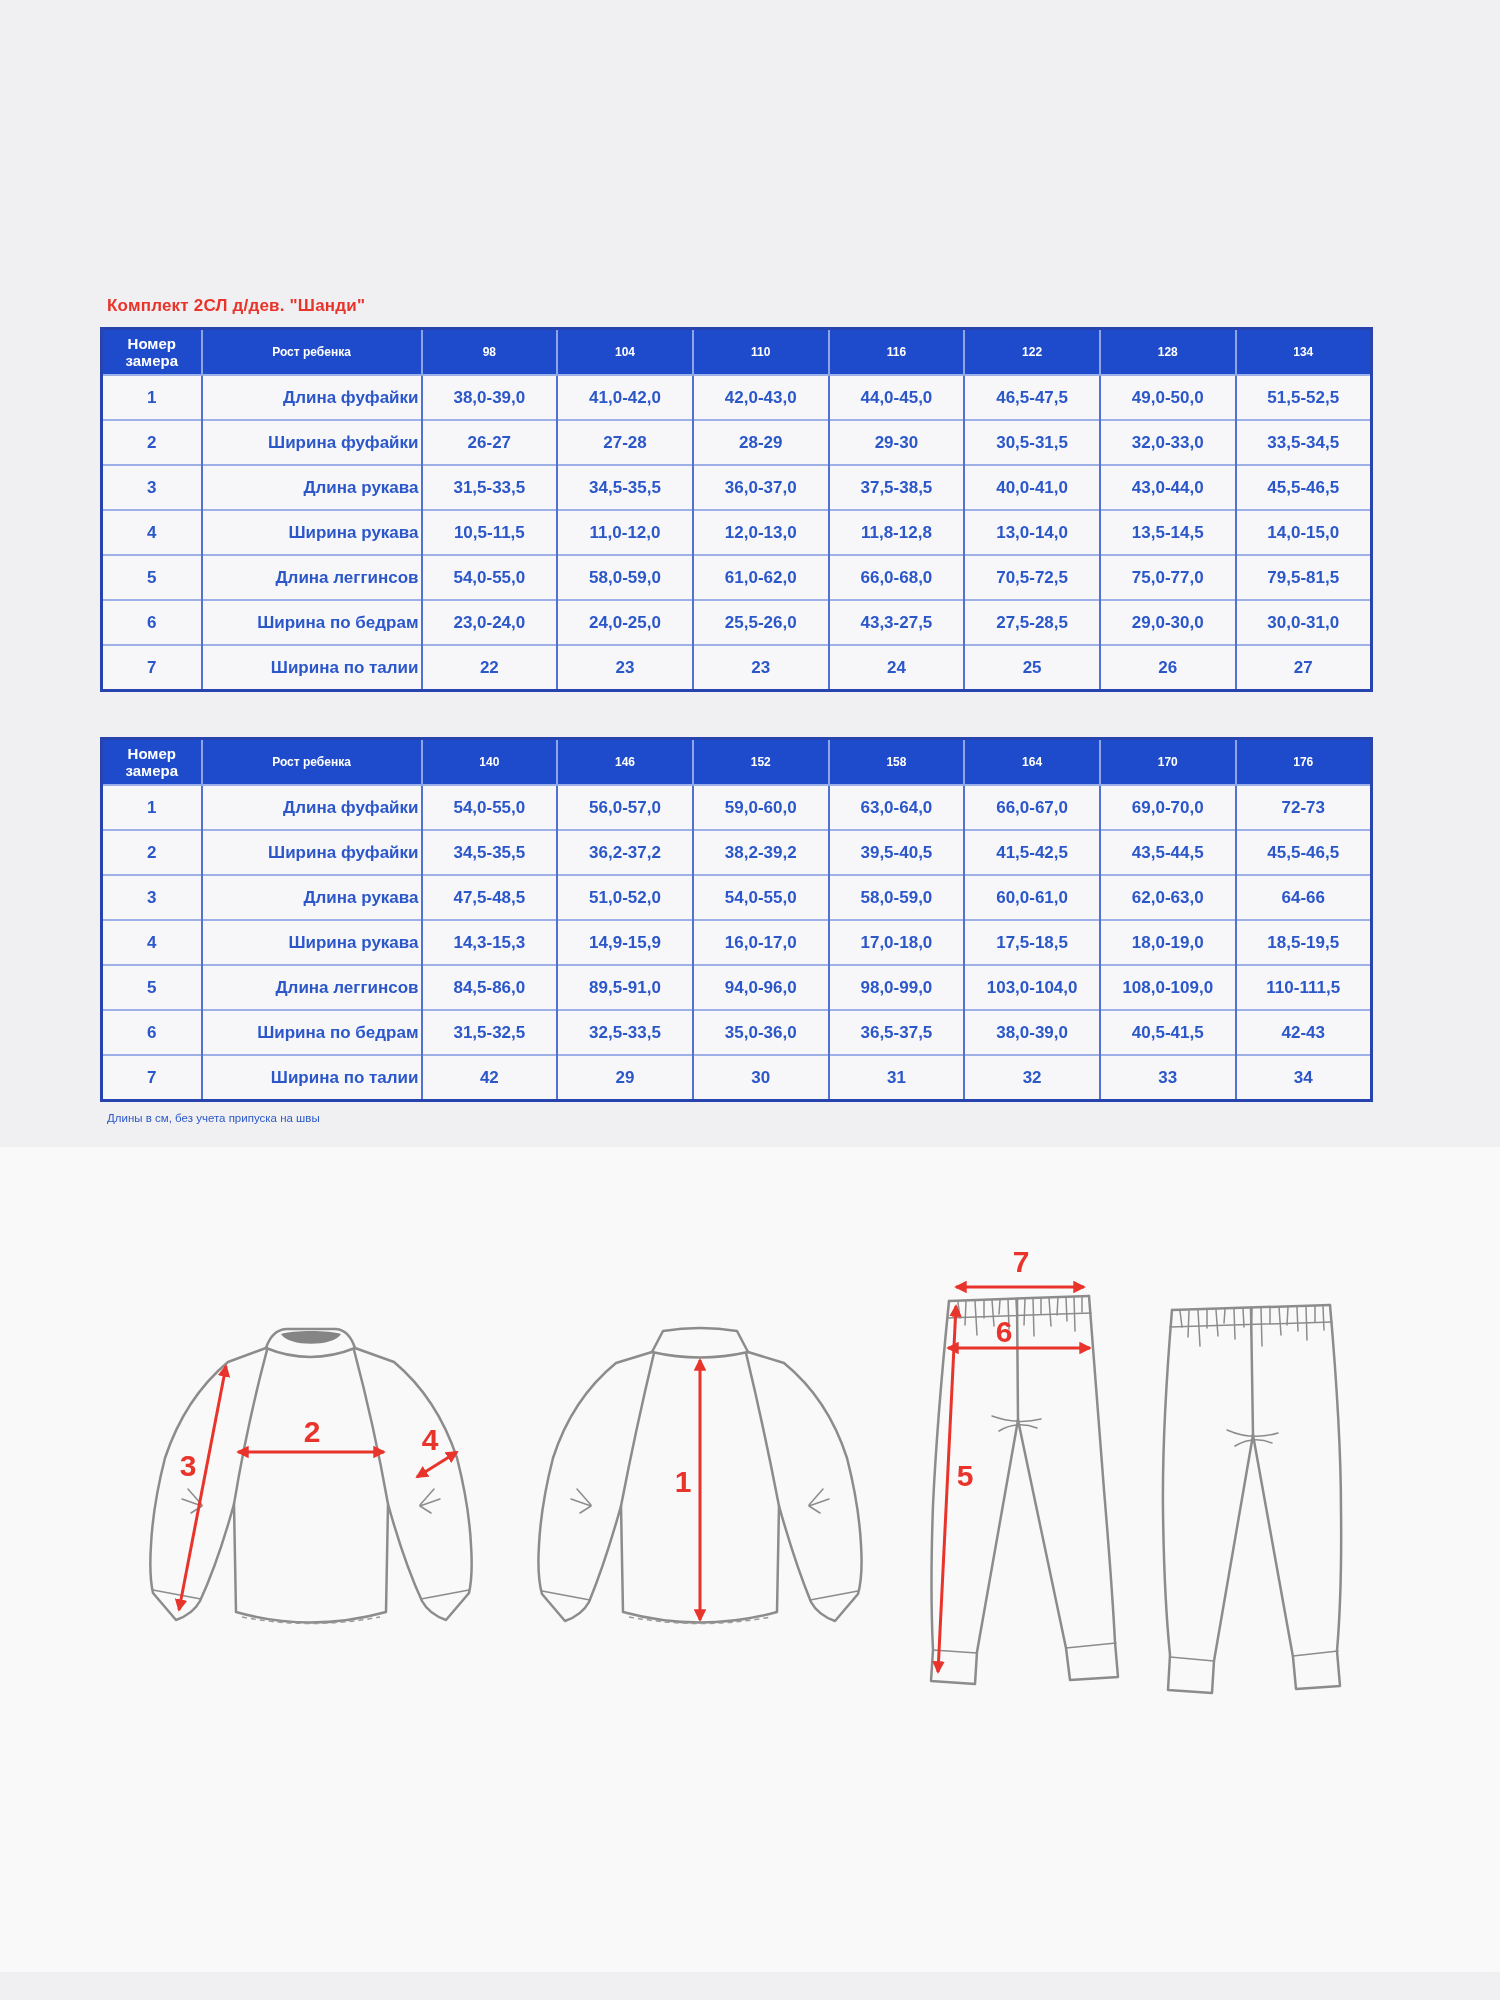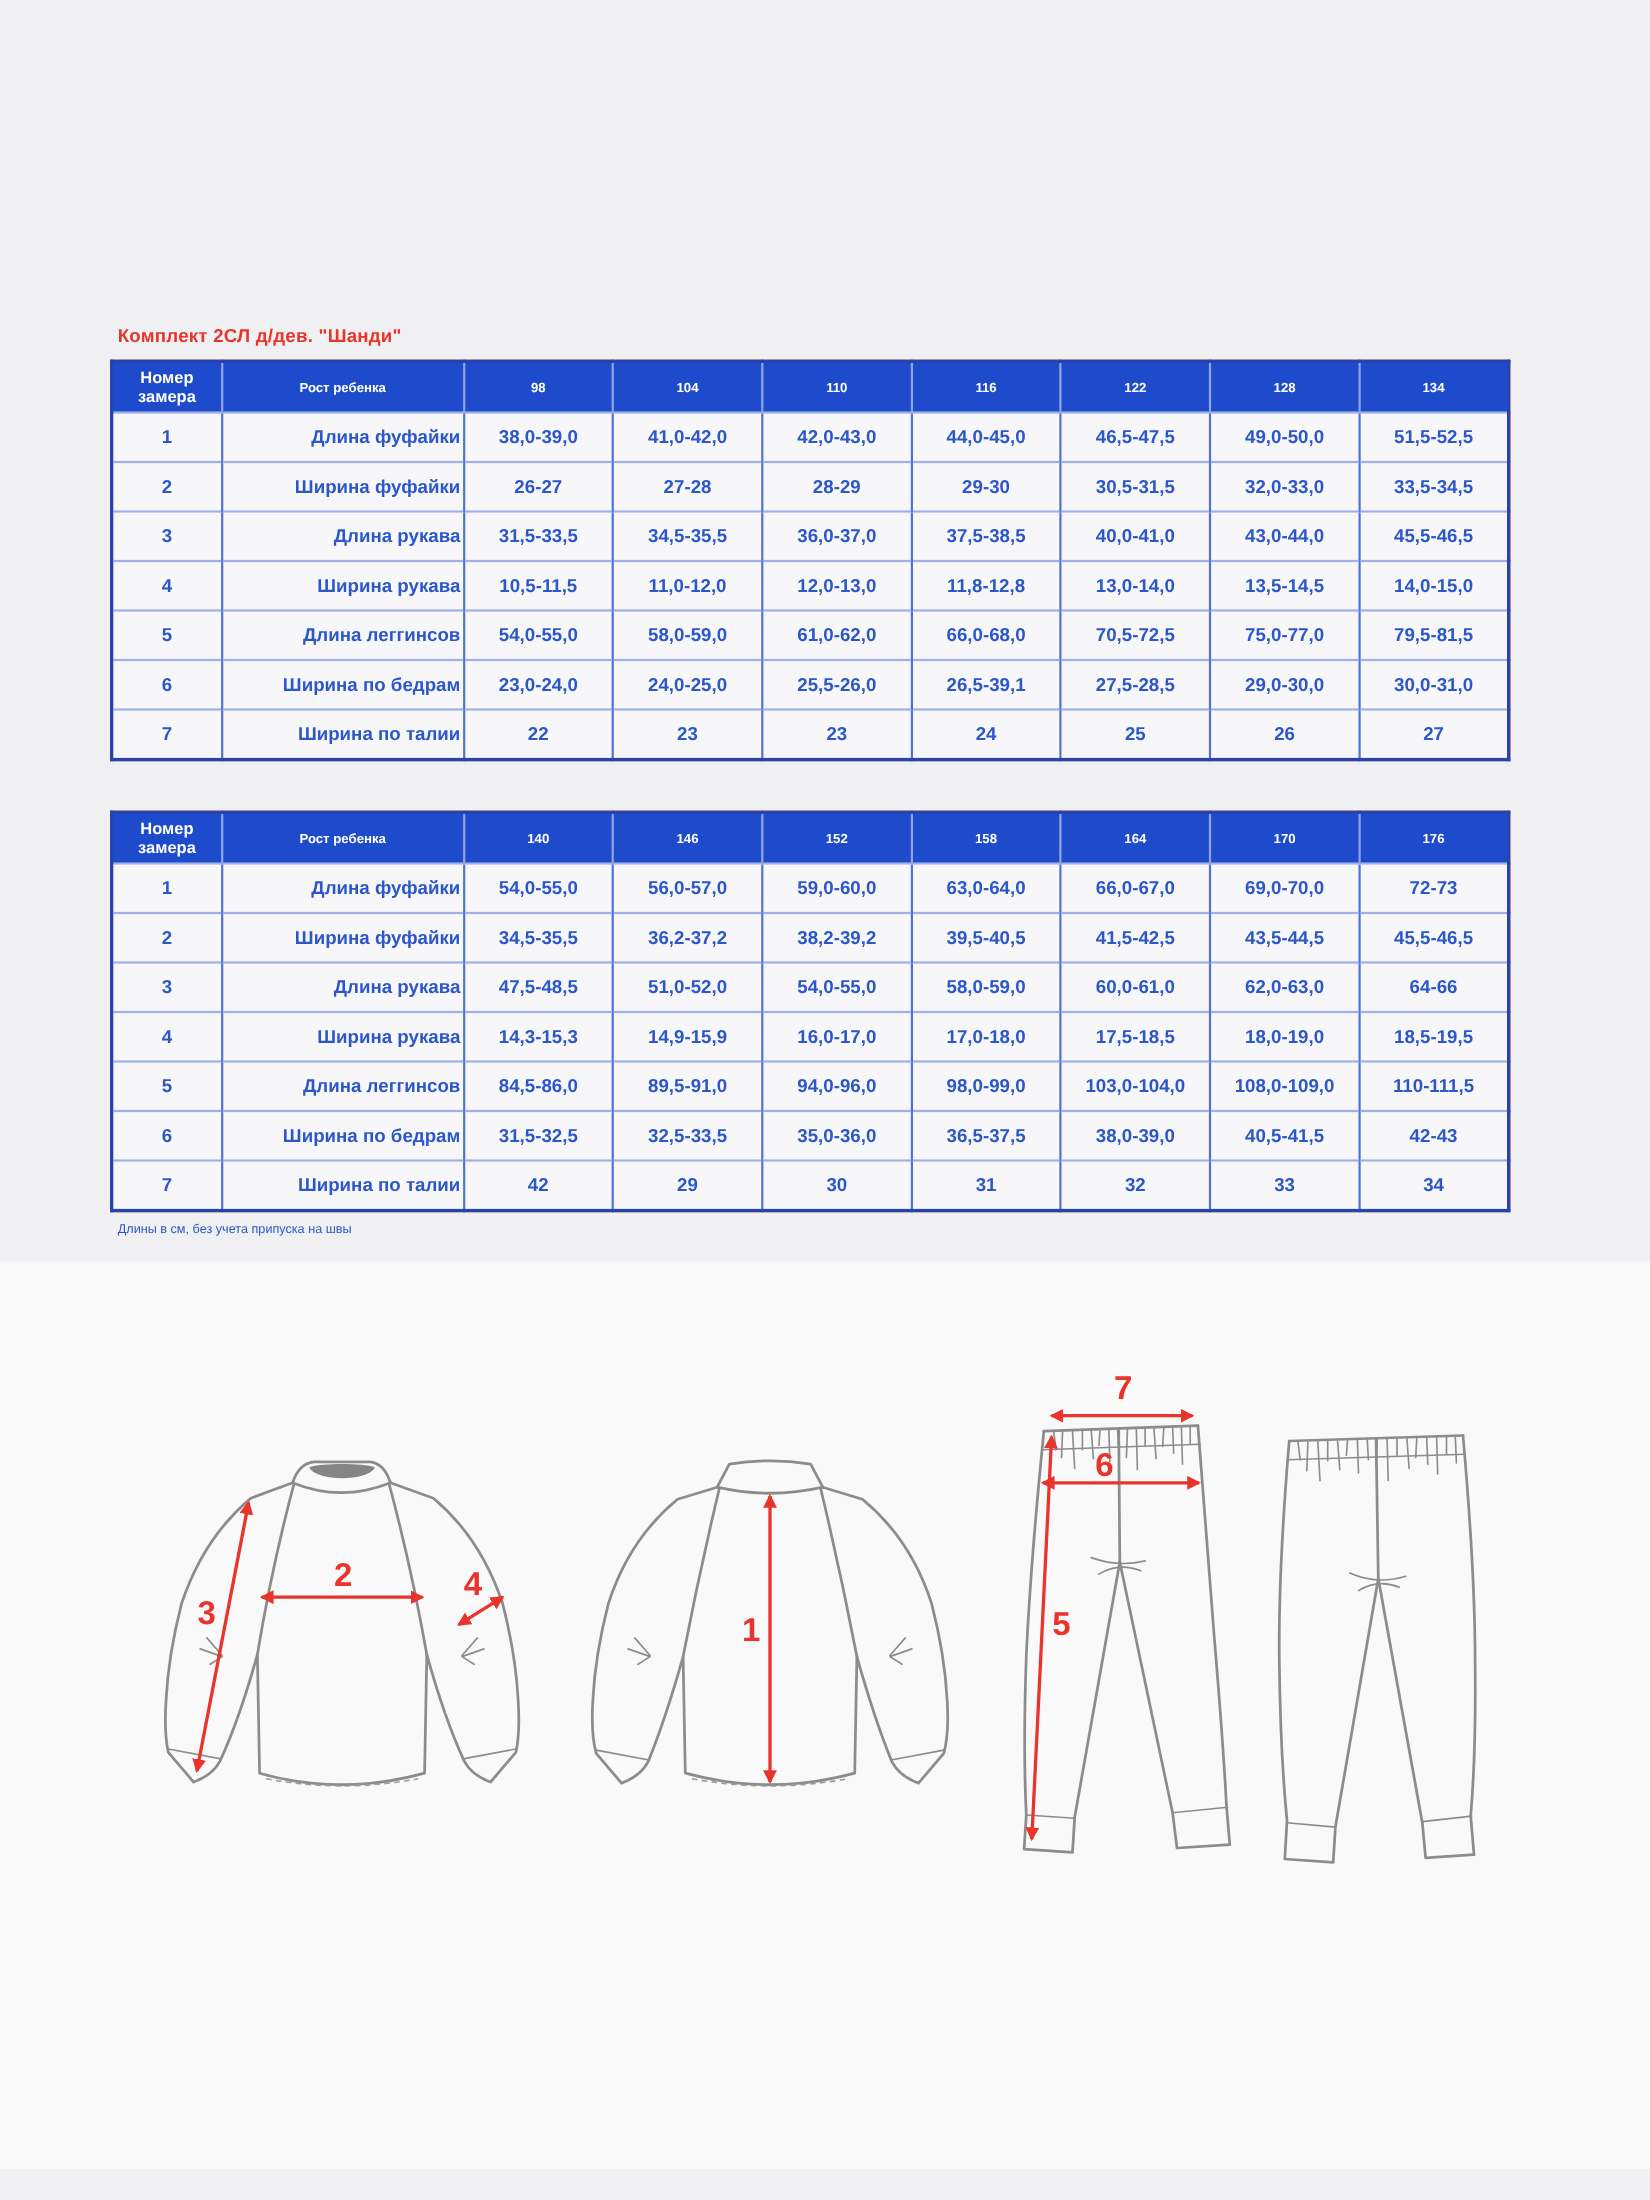--- a/index.html
+++ b/index.html
@@ -12,21 +12,21 @@
     position:absolute;left:0;top:1147px;width:1500px;height:825px;
     background:#f9f9fa;
   }
   .page-title{
     position:absolute;left:107px;top:296px;
     font-size:17px;font-weight:bold;color:#e8342b;letter-spacing:.2px;
   }
   table.size-table{
     position:absolute;left:100px;width:1270px;
     table-layout:fixed;border-collapse:collapse;
-    border:3px solid #2643ae;background:#c2410c;
+    border:3px solid #2643ae;background:#14b8a6;
   }
   #table-0{top:327px;}
   #table-1{top:737px;}
   .size-table th{
     background:#1e4bcb;color:#ffffff;font-weight:bold;font-size:12px;
     height:44px;border-left:2px solid #8fa5e5;padding:0 2px;text-align:center;
   }
   .size-table th.corner{font-size:15px;line-height:1.15;border-left:none;}
   .size-table td{
     height:43px;color:#2b57c9;font-weight:bold;font-size:17px;text-align:center;
@@ -129,21 +129,21 @@
         <td>70,5-72,5</td>
         <td>75,0-77,0</td>
         <td>79,5-81,5</td>
       </tr>
       <tr>
         <td class="num">6</td>
         <td class="label">Ширина по бедрам</td>
         <td>23,0-24,0</td>
         <td>24,0-25,0</td>
         <td>25,5-26,0</td>
-        <td>26,5-39,1</td>
+        <td>43,3-27,5</td>
         <td>27,5-28,5</td>
         <td>29,0-30,0</td>
         <td>30,0-31,0</td>
       </tr>
       <tr>
         <td class="num">7</td>
         <td class="label">Ширина по талии</td>
         <td>22</td>
         <td>23</td>
         <td>23</td>

